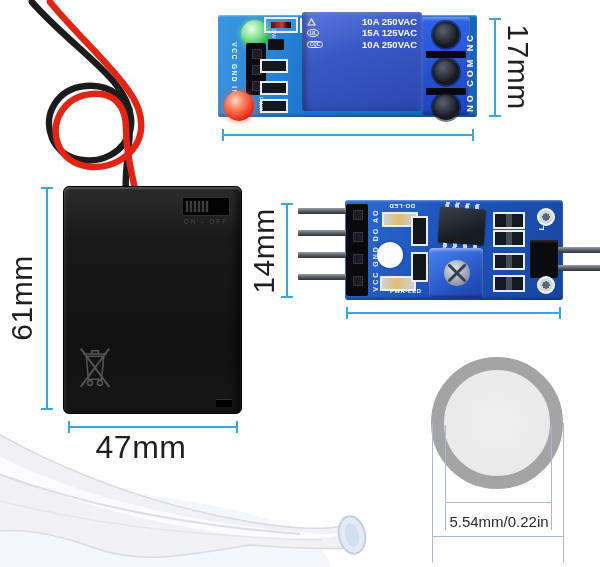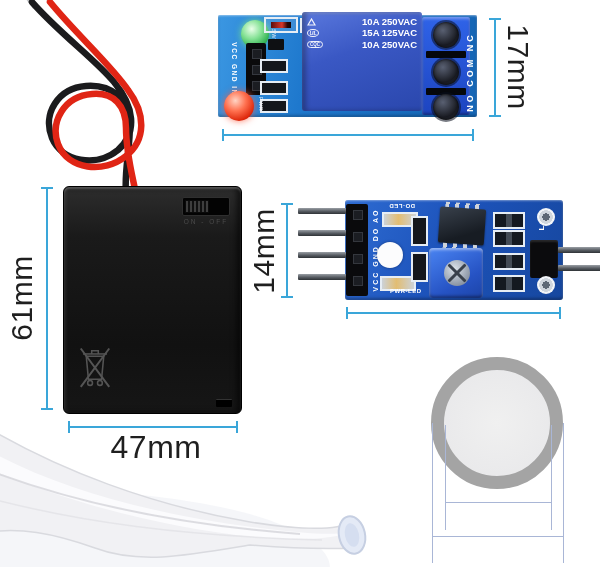--- a/index.html
+++ b/index.html
@@ -18,21 +18,21 @@
   .rot-ccw{transform:translate(-50%,-50%) rotate(-90deg);}
   .rot-cw{transform:translate(-50%,-50%) rotate(90deg);}
 
   .d-relay-v{left:494px;top:18px;height:99px;}
   .l-relay-v{left:518px;top:67px;font-size:30px;}
   .d-relay-h{left:222px;top:134px;width:252px;}
   .l-relay-h{left:348px;top:160px;}
   .d-batt-v{left:46px;top:187px;height:223px;}
   .l-batt-v{left:22px;top:298px;font-size:30px;}
   .d-batt-h{left:68px;top:426px;width:170px;}
-  .l-batt-h{left:156px;top:447px;}
+  .l-batt-h{left:141px;top:447px;}
   .d-sens-v{left:286px;top:203px;height:95px;}
   .l-sens-v{left:264px;top:251px;font-size:30px;}
   .d-sens-h{left:346px;top:312px;width:215px;}
   .l-sens-h{left:452px;top:333px;}
 
   
   .relay{position:absolute;left:218px;top:15px;width:259px;height:102px;border-radius:2px;
          background:linear-gradient(100deg,#3b97e2 0%,#1e78cd 35%,#1566b6 90%);
          box-shadow:inset 0 1px 2px rgba(255,255,255,.45), inset 0 -2px 3px rgba(0,0,0,.25);}
   .led{position:absolute;border-radius:50%;}
@@ -277,17 +277,18 @@
   </div>
 
   <div class="dim-v d-sens-v"></div>
   <div class="dim-label rot-ccw l-sens-v">14mm</div>
   <div class="dim-h d-sens-h"></div>
 
   <div class="cs-circle"></div>
   <div class="cs-v" style="left:445px;top:425px;height:105px"></div>
   <div class="cs-v" style="left:551px;top:425px;height:105px"></div>
   <div class="cs-hline" style="left:445px;top:502px;width:107px"></div>
+  <div class="cs-label" style="left:499px;top:521px">5.54mm/0.22in</div>
   <div class="cs-v" style="left:432px;top:423px;height:140px"></div>
   <div class="cs-v" style="left:563px;top:423px;height:140px"></div>
   <div class="cs-hline" style="left:432px;top:536px;width:132px"></div>
 
 </div>
 
 </body></html>

